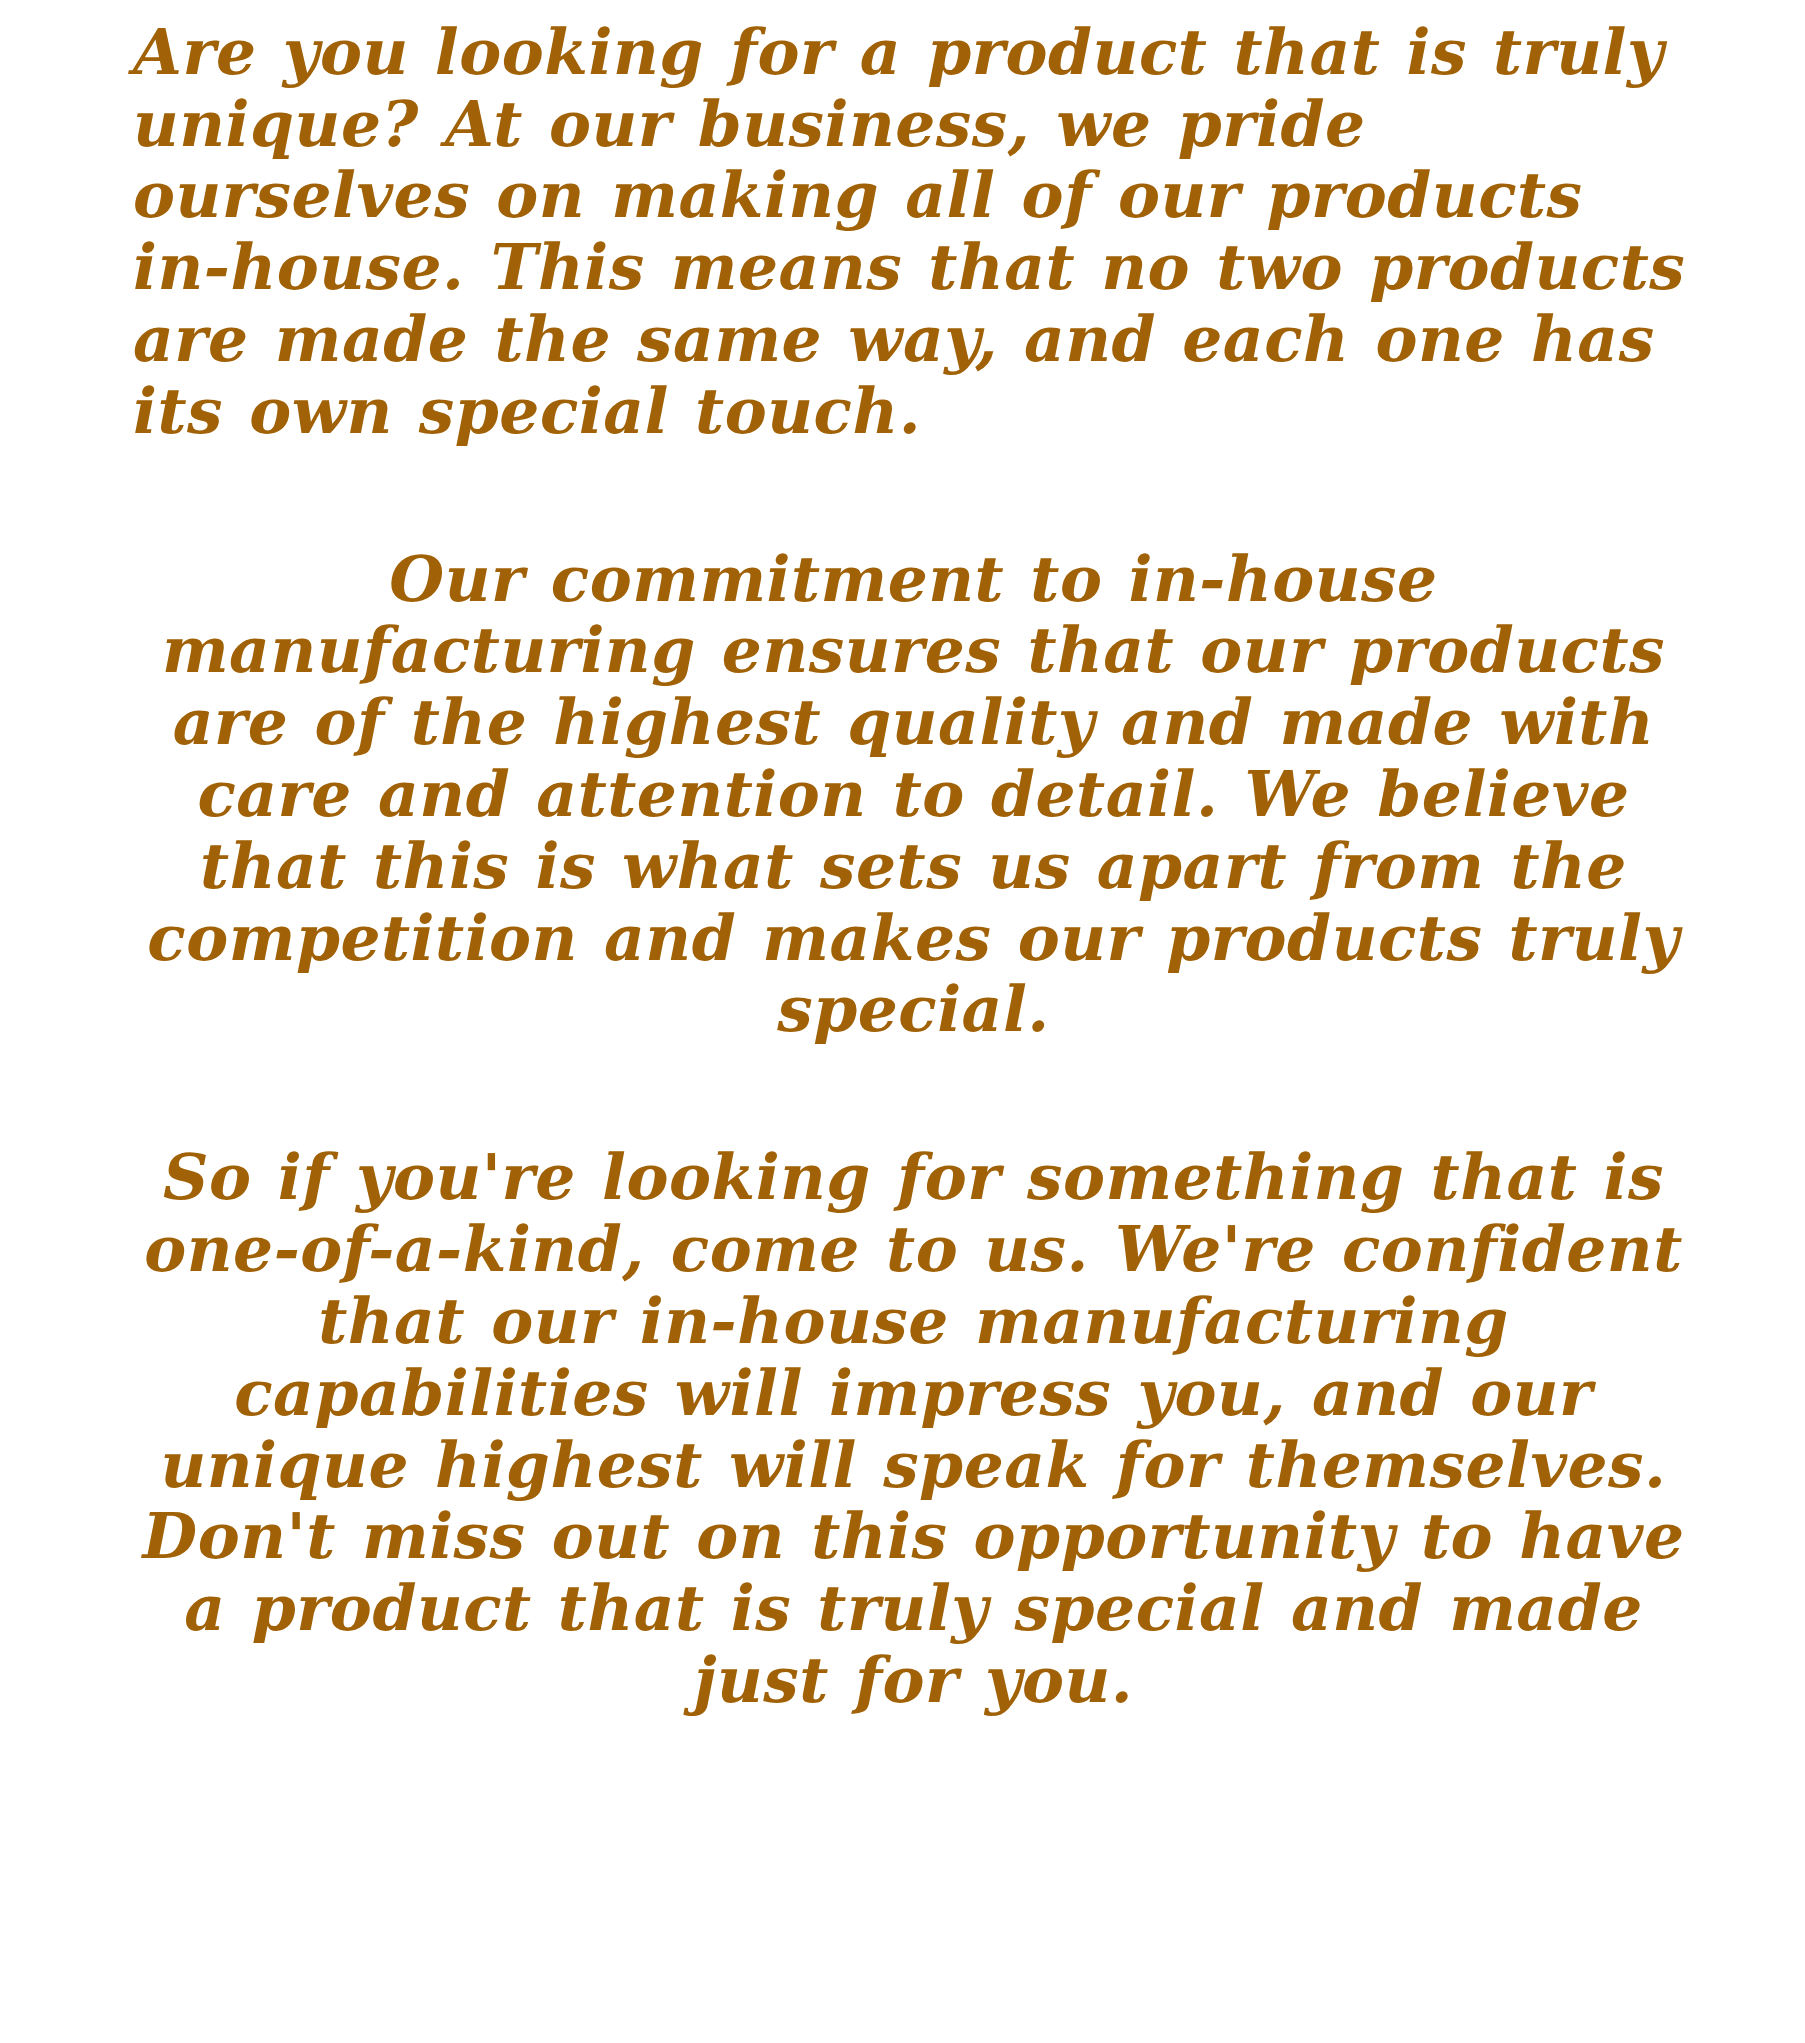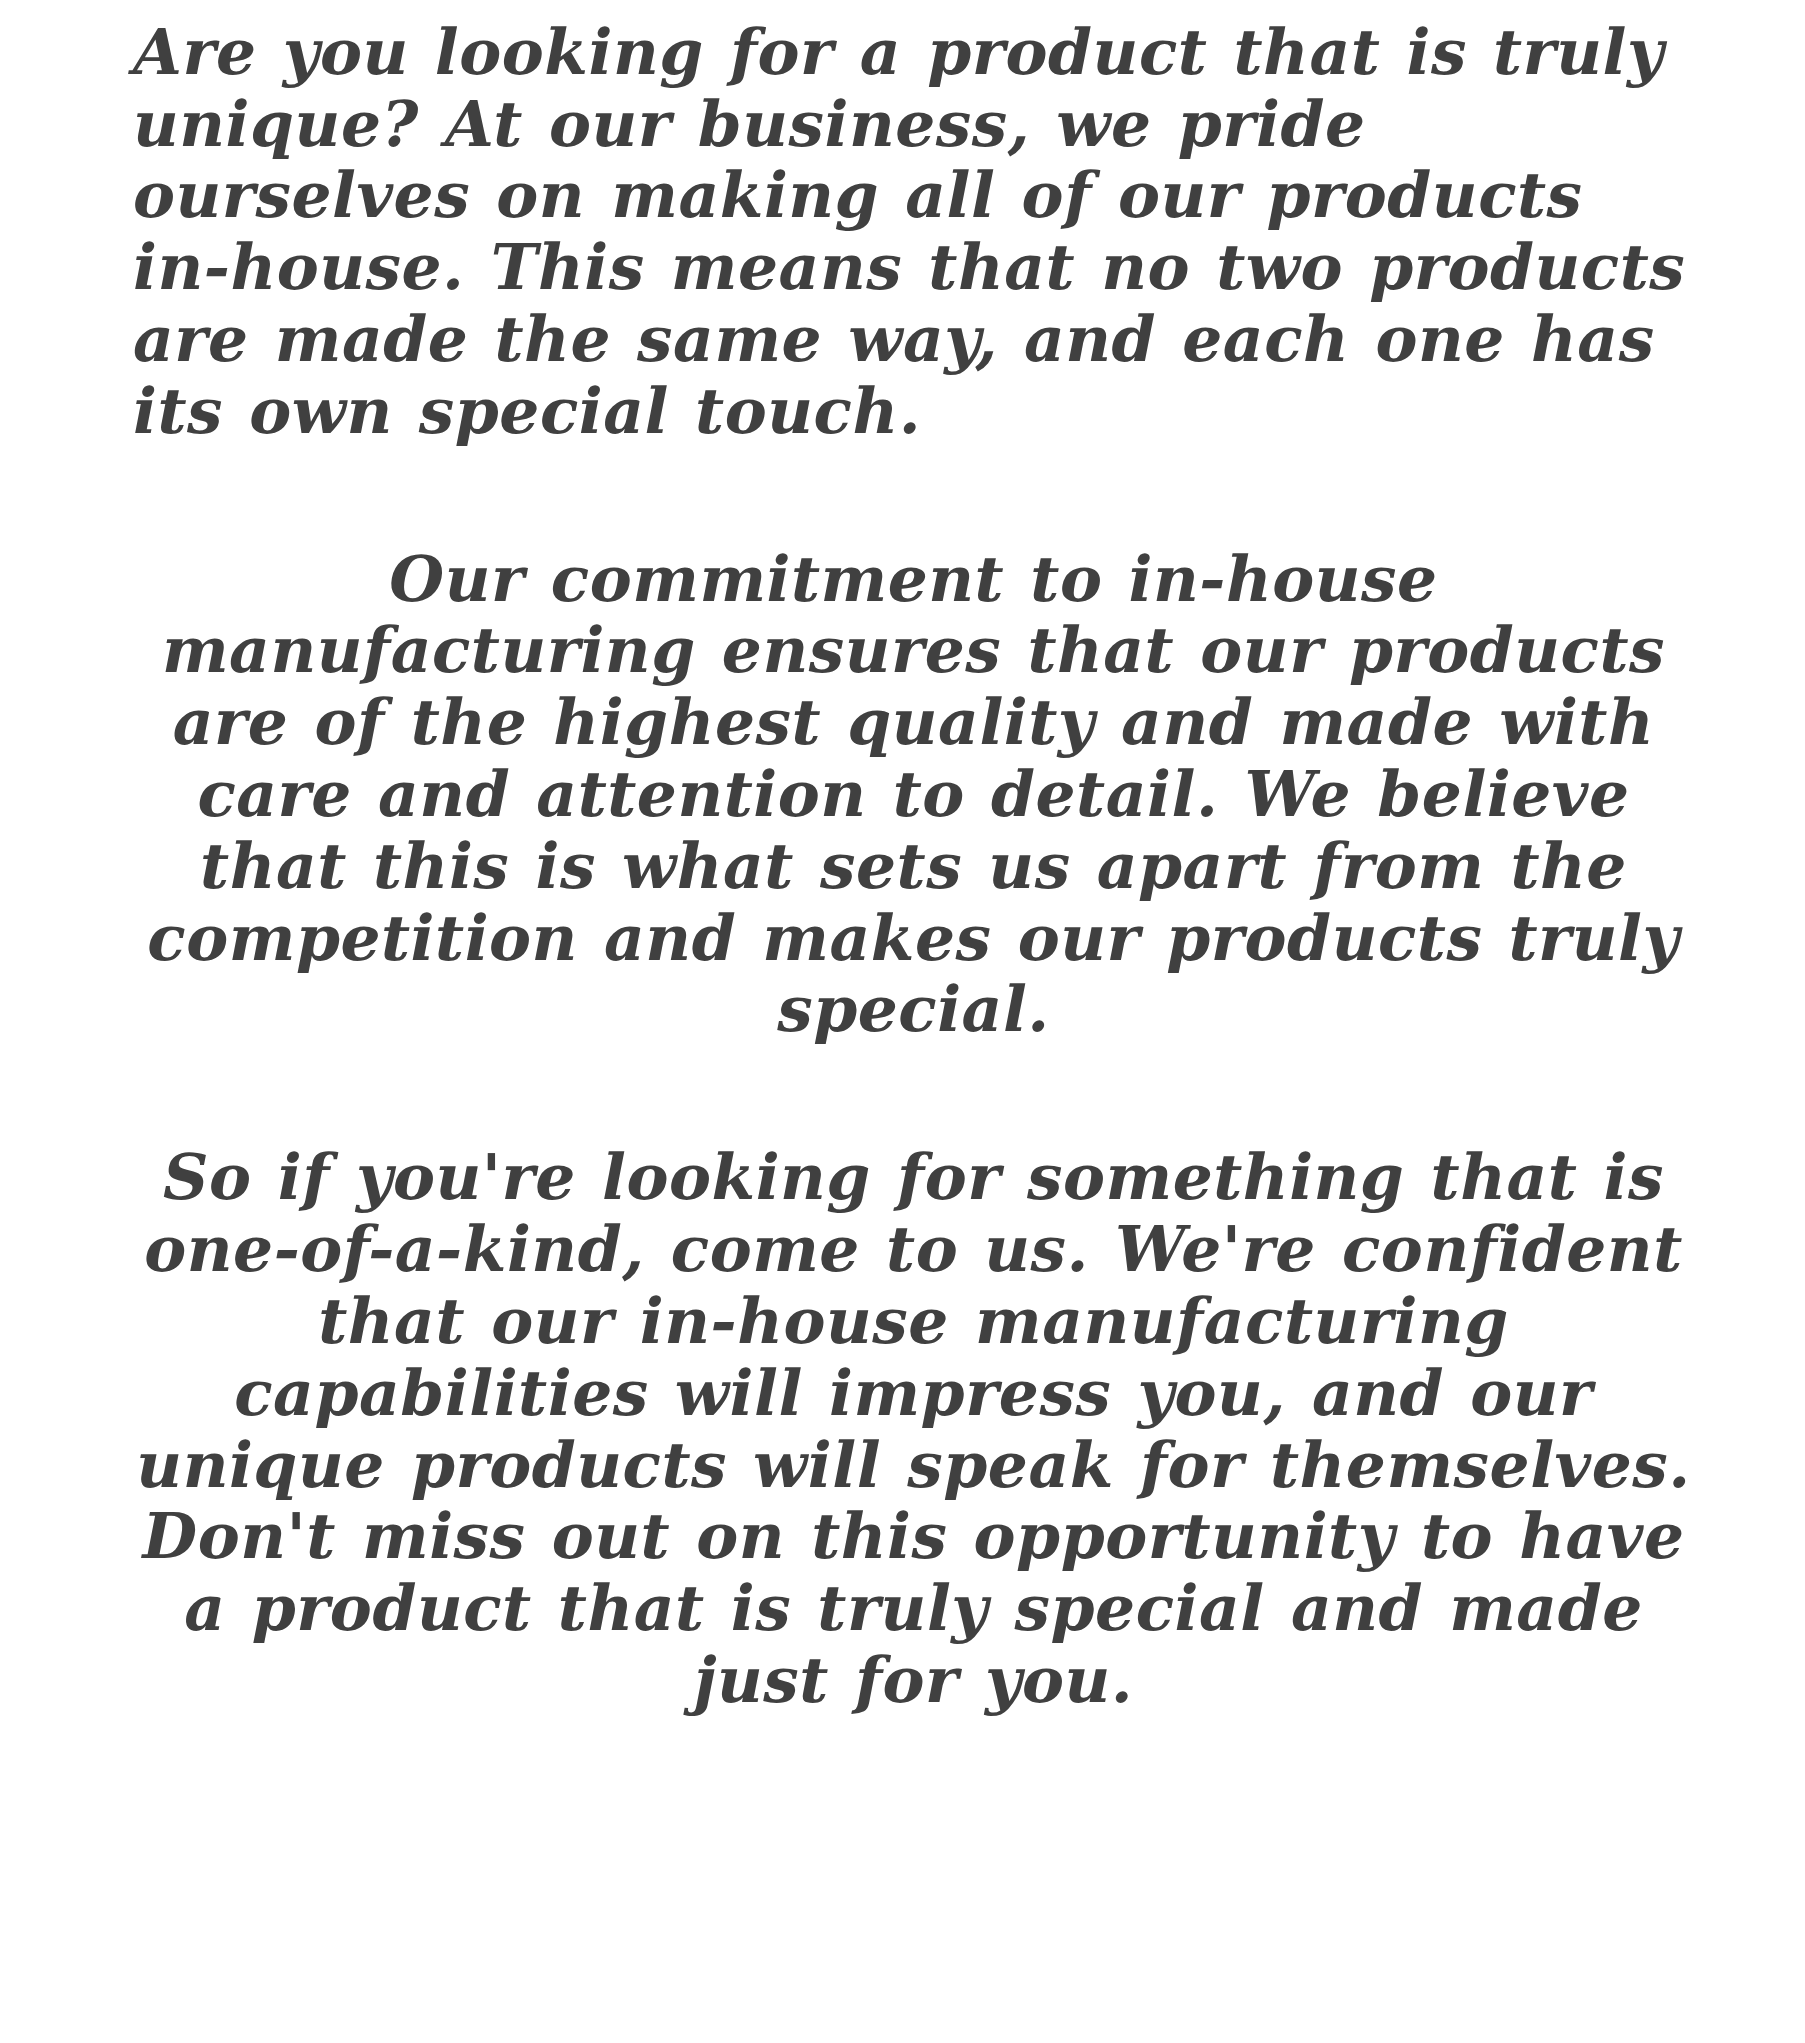--- a/index.html
+++ b/index.html
@@ -14,21 +14,21 @@
     font-family: "DejaVu Serif", serif;
   }
   .page {
     box-sizing: border-box;
     width: 1805px;
     height: 2043px;
     background: #ffffff;
     padding: 16.7px 111px 0 133px;
   }
   .para {
-    color: #404040;
+    color: #a16207;
     font-family: "DejaVu Serif", serif;
     font-style: italic;
     font-weight: 700;
     font-size: 63px;
     line-height: 1.14;
     letter-spacing: 0.5px;
     word-spacing: 3.7px;
     margin: 0;
     text-rendering: geometricPrecision;
   }
@@ -39,15 +39,15 @@
   .p1 { margin-top: 0; }
   .p2 { margin-top: 109px; }
   .p3 { margin-top: 111px; }
 </style>
 </head>
 <body>
 
 <div class="page">
   <p class="para p1">Are you looking for a product that is truly unique? At our business, we pride ourselves on making all of our products in-house. This means that no two products are made the same way, and each one has its own special touch.</p>
   <p class="para p2">Our commitment to in-house manufacturing ensures that our products are of the highest quality and made with care and attention to detail. We believe that this is what sets us apart from the competition and makes our products truly special.</p>
-  <p class="para p3">So if you're looking for something that is one-of-a-kind, come to us. We're confident that our in-house manufacturing capabilities will impress you, and our unique products will speak for themselves. Don't miss out on this opportunity to have a product that is truly special and made just for you.</p>
+  <p class="para p3">So if you're looking for something that is one-of-a-kind, come to us. We're confident that our in-house manufacturing capabilities will impress you, and our unique highest will speak for themselves. Don't miss out on this opportunity to have a product that is truly special and made just for you.</p>
 </div>
 
 
 </body></html>

